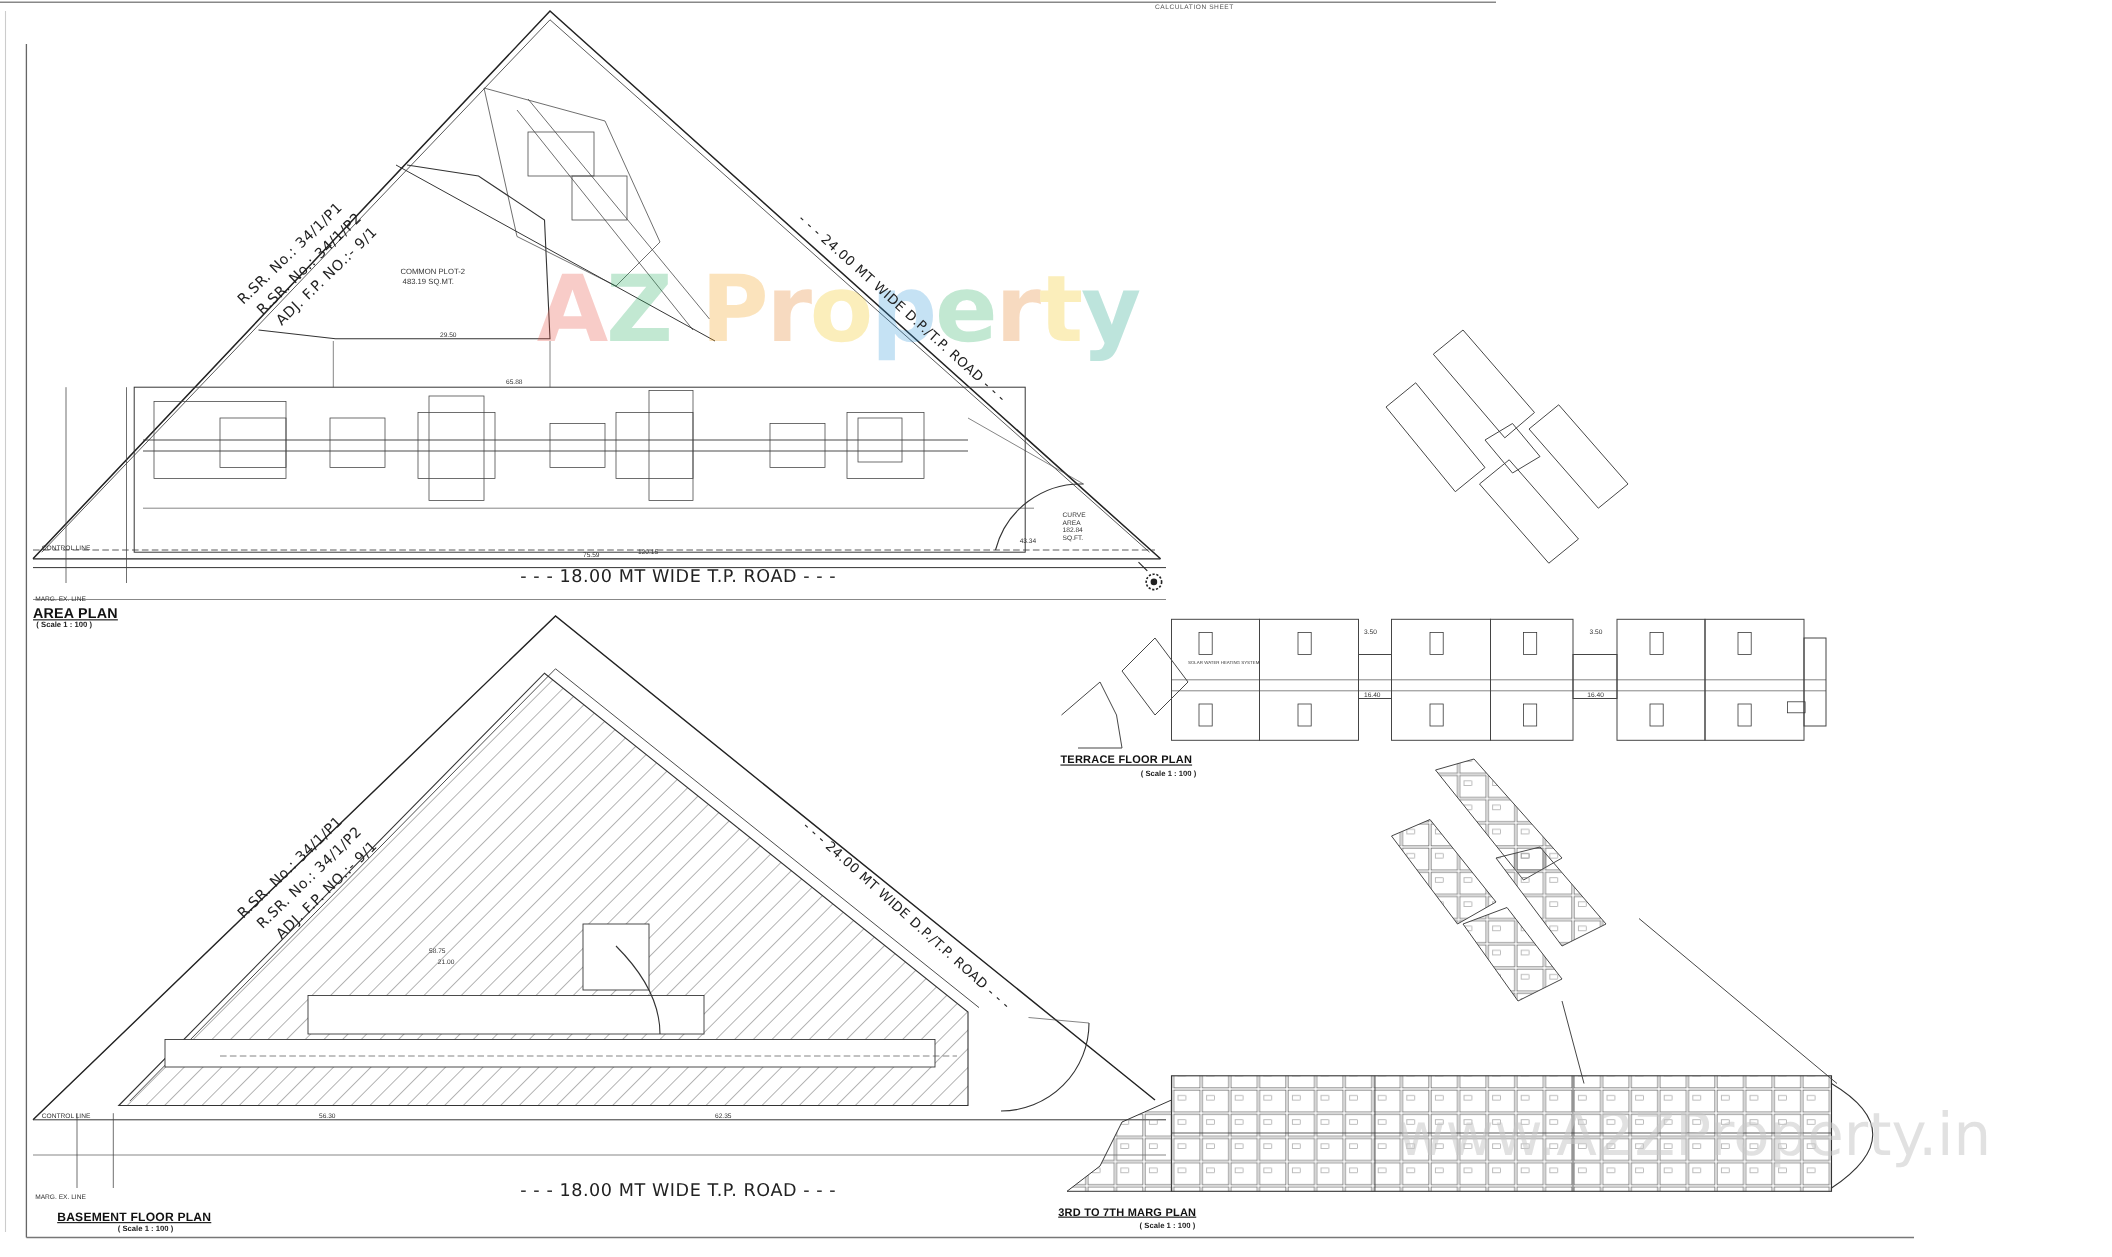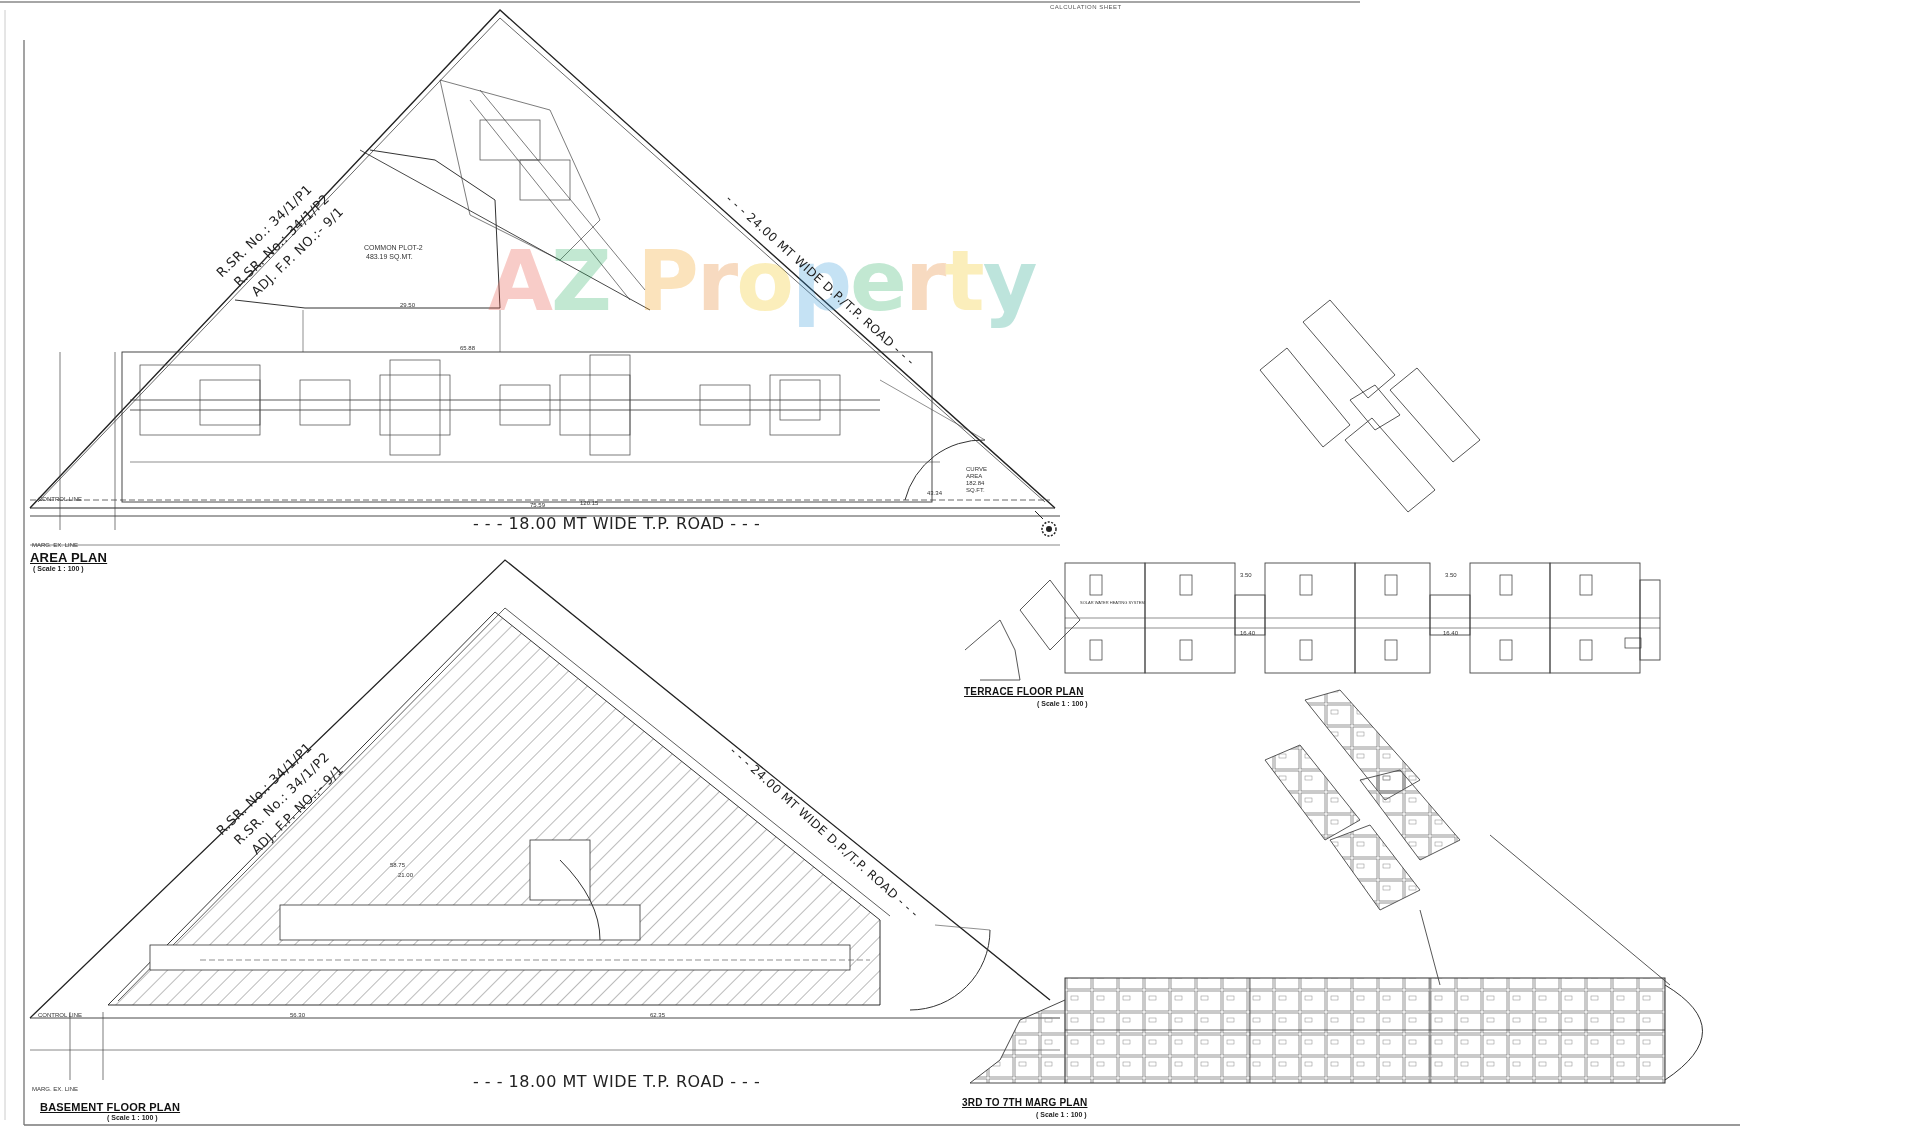--- a/index.html
+++ b/index.html
@@ -177,20 +177,21 @@
       <polyline points="1065,1000 1020,1020 1000,1060 970,1083 1065,1083" fill="url(#rooms)" stroke="#333" stroke-width="0.9"></polyline>
     </g>
   </svg>
 
   <div class="header-note" style="left:1050px;top:4px">CALCULATION SHEET</div>
 
   <div class="watermark" style="left:488px;top:232px">
     <span style="color:#e74c3c">A</span><span style="color:#27ae60">Z</span>
     <span style="color:#f39c12">P</span><span style="color:#e67e22">r</span><span style="color:#f1c40f">o</span><span style="color:#3498db">p</span><span style="color:#27ae60">e</span><span style="color:#e67e22">r</span><span style="color:#f1c40f">t</span><span style="color:#16a085">y</span>
   </div>
+  <div class="wm2" style="left:1270px;top:1000px">www.A2ZProperty.in</div>
 
   <div class="survey" style="left:212px;top:268px;transform:rotate(-44deg)">
     <div>R.SR. No.: 34/1/P1</div>
     <div style="padding-left:6px">R.SR. No.: 34/1/P2</div>
     <div style="padding-left:12px">ADJ. F.P. NO.:- 9/1</div>
   </div>
   <div class="tiny" style="left:364px;top:244px;font-size:7px">COMMON PLOT-2</div>
   <div class="tiny" style="left:366px;top:253px;font-size:7px">483.19 SQ.MT.</div>
   <div class="tiny" style="left:966px;top:466px;line-height:7px;font-size:6px">
     <div>CURVE</div>
@@ -218,21 +219,21 @@
     <div style="padding-left:12px">ADJ. F.P. NO.:- 9/1</div>
   </div>
   <div class="diag-label" style="left:732px;top:742px;transform:rotate(42deg)">- - - 24.00 MT WIDE D.P./T.P. ROAD - - -</div>
   <div class="road-label" style="left:473px;top:1072px">- - - 18.00 MT WIDE T.P. ROAD - - -</div>
   <div class="tiny" style="left:38px;top:1012px">CONTROL LINE</div>
   <div class="tiny" style="left:32px;top:1086px">MARG. EX. LINE</div>
   <div class="tiny" style="left:390px;top:862px">58.75</div>
   <div class="tiny" style="left:398px;top:872px">21.00</div>
   <div class="tiny" style="left:290px;top:1012px">56.30</div>
   <div class="tiny" style="left:650px;top:1012px">62.35</div>
-  <div class="title" style="left:40px;top:1101px;font-size:11px">BASEMENT FLOOR PLAN</div>
+  <div class="title" style="left:52px;top:1101px;font-size:11px">BASEMENT FLOOR PLAN</div>
   <div class="scale" style="left:107px;top:1114px;font-size:7px">( Scale 1 : 100 )</div>
 
   <div class="tiny" style="left:1080px;top:600px;font-size:4px">SOLAR WATER HEATING SYSTEM</div>
   <div class="tiny" style="left:1240px;top:572px">3.50</div>
   <div class="tiny" style="left:1445px;top:572px">3.50</div>
   <div class="tiny" style="left:1240px;top:630px">16.40</div>
   <div class="tiny" style="left:1443px;top:630px">16.40</div>
   <div class="title" style="left:964px;top:686px;font-size:10px">TERRACE FLOOR PLAN</div>
   <div class="scale" style="left:1037px;top:700px;font-size:7px">( Scale 1 : 100 )</div>
 

